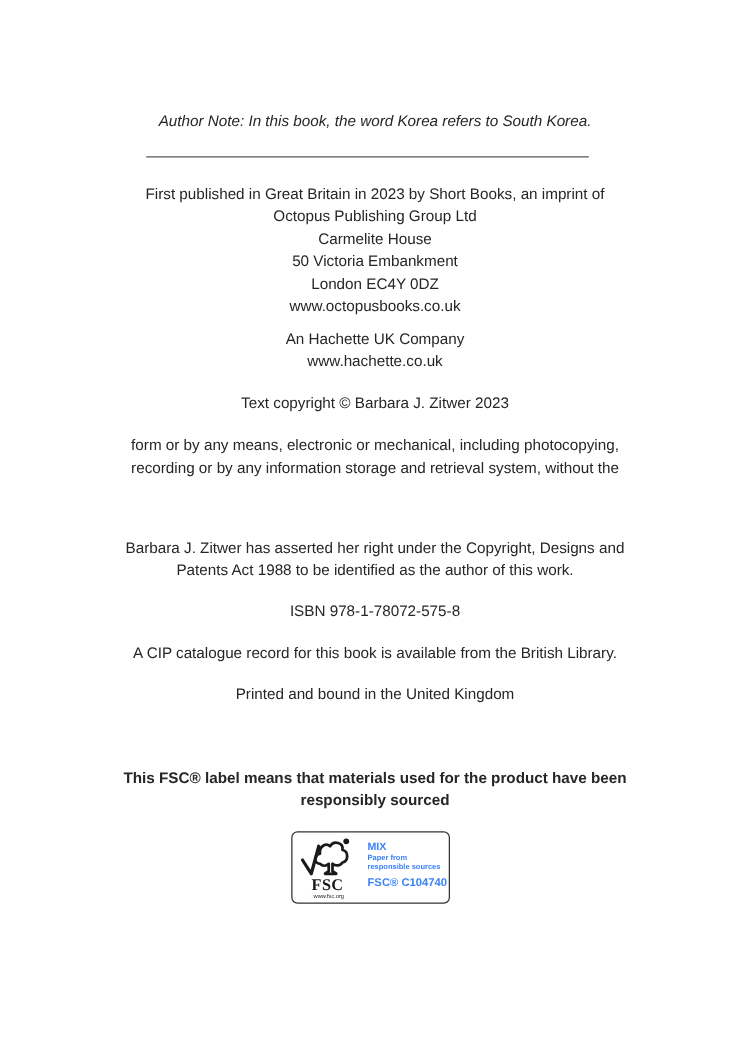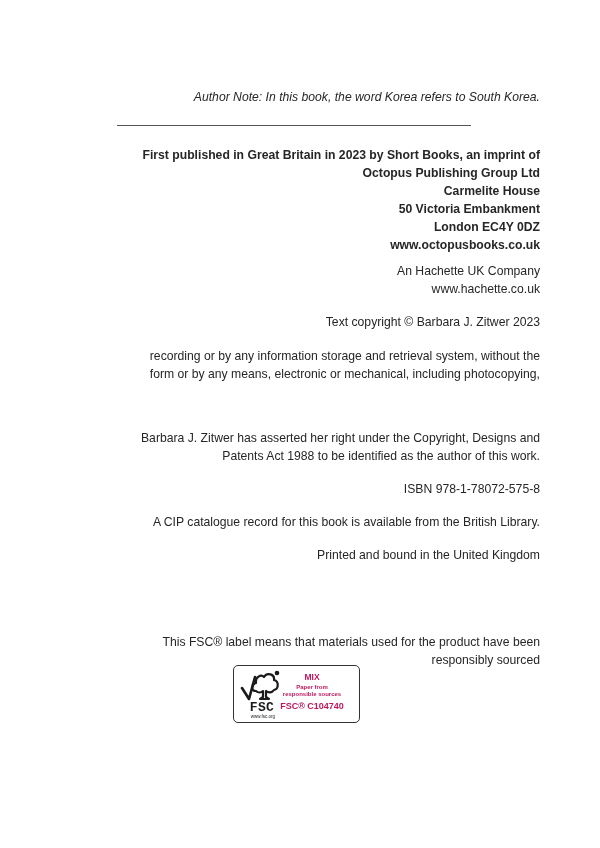--- a/index.html
+++ b/index.html
@@ -21,21 +21,21 @@
       position: absolute;
       left: 0; top: 0;
       width: 600px; height: 848px;
     }
     .block {
       position: absolute;
       left: 60px;
       width: 480px;
       text-align: center;
     }
-    .line { display: block; white-space: nowrap; text-align: right; }
+    .line { display: block; white-space: nowrap; }
     .italic { font-style: italic; }
     .rule {
       position: absolute;
       left: 117px;
       top: 125px;
       width: 354px;
       height: 0;
       border-top: 1.3px solid #555;
     }
     .fsc-box {
@@ -56,104 +56,104 @@
       width: 42px;
       height: 52px;
     }
     .fsc-logo svg { position: absolute; left: 0; top: 0; }
     .fsc-word {
       position: absolute;
       left: 3px;
       top: 32px;
       width: 40px;
       text-align: center;
-      font-family: Liberation Mono, monospace;
+      font-family: Liberation Serif, serif;
       font-weight: bold;
       font-size: 13px;
       line-height: 13px;
       color: #1a1a1a;
       letter-spacing: 0.3px;
     }
     .fsc-url {
       position: absolute;
       left: 2px;
       top: 45px;
       width: 44px;
       text-align: center;
       font-size: 4.5px;
       line-height: 5px;
       color: #1a1a1a;
     }
     .fsc-text {
       position: absolute;
-      left: 40px;
+      left: 60px;
       top: 6px;
       width: 76px;
-      text-align: center;
+      text-align: left;
       font-family: "Liberation Sans", sans-serif;
       font-weight: bold;
-      color: #be185d;
+      color: #3b82f6;
     }
     .fsc-mix { font-size: 8.5px; line-height: 10px; display: block; margin-bottom: 2px; }
     .fsc-paper { font-size: 6px; line-height: 7px; display: block; }
     .fsc-code { font-size: 9px; line-height: 10px; display: block; margin-top: 3px; }
   </style>
 </head>
 <body>
 
 <div class="page">
 
   <div class="block italic" style="top:88px;">
     <span class="line">Author Note: In this book, the word Korea refers to South Korea.</span>
   </div>
 
   <div class="rule"></div>
 
-  <div class="block" style="top:146px;font-weight:bold;">
+  <div class="block" style="top:146px;">
     <span class="line">First published in Great Britain in 2023 by Short Books, an imprint of</span>
     <span class="line">Octopus Publishing Group Ltd</span>
     <span class="line">Carmelite House</span>
     <span class="line">50 Victoria Embankment</span>
     <span class="line">London EC4Y 0DZ</span>
     <span class="line">www.octopusbooks.co.uk</span>
   </div>
 
   <div class="block" style="top:262px;">
     <span class="line">An Hachette UK Company</span>
     <span class="line">www.hachette.co.uk</span>
   </div>
 
   <div class="block" style="top:313px;">
     <span class="line">Text copyright © Barbara J. Zitwer 2023</span>
   </div>
 
   <div class="block" style="top:347px;">
+    <span class="line">form or by any means, electronic or mechanical, including photocopying,</span>
     <span class="line">recording or by any information storage and retrieval system, without the</span>
-    <span class="line">form or by any means, electronic or mechanical, including photocopying,</span>
   </div>
 
   <div class="block" style="top:429px;">
     <span class="line">Barbara J. Zitwer has asserted her right under the Copyright, Designs and</span>
     <span class="line">Patents Act 1988 to be identified as the author of this work.</span>
   </div>
 
   <div class="block" style="top:480px;">
     <span class="line">ISBN 978-1-78072-575-8</span>
   </div>
 
   <div class="block" style="top:513px;">
     <span class="line">A CIP catalogue record for this book is available from the British Library.</span>
   </div>
 
   <div class="block" style="top:546px;">
     <span class="line">Printed and bound in the United Kingdom</span>
   </div>
 
 
-  <div class="block" style="top:633px;">
+  <div class="block" style="top:613px;font-weight:bold;">
     <span class="line">This FSC® label means that materials used for the product have been</span>
     <span class="line">responsibly sourced</span>
   </div>
 
   <div class="fsc-box">
     <div class="fsc-logo">
       <svg width="42" height="34" viewBox="0 0 42 34">
 
         <path d="M3 19 L10 30 L16 8" fill="none" stroke="#1a1a1a" stroke-width="2.6" stroke-linecap="round" stroke-linejoin="round"></path>
 

